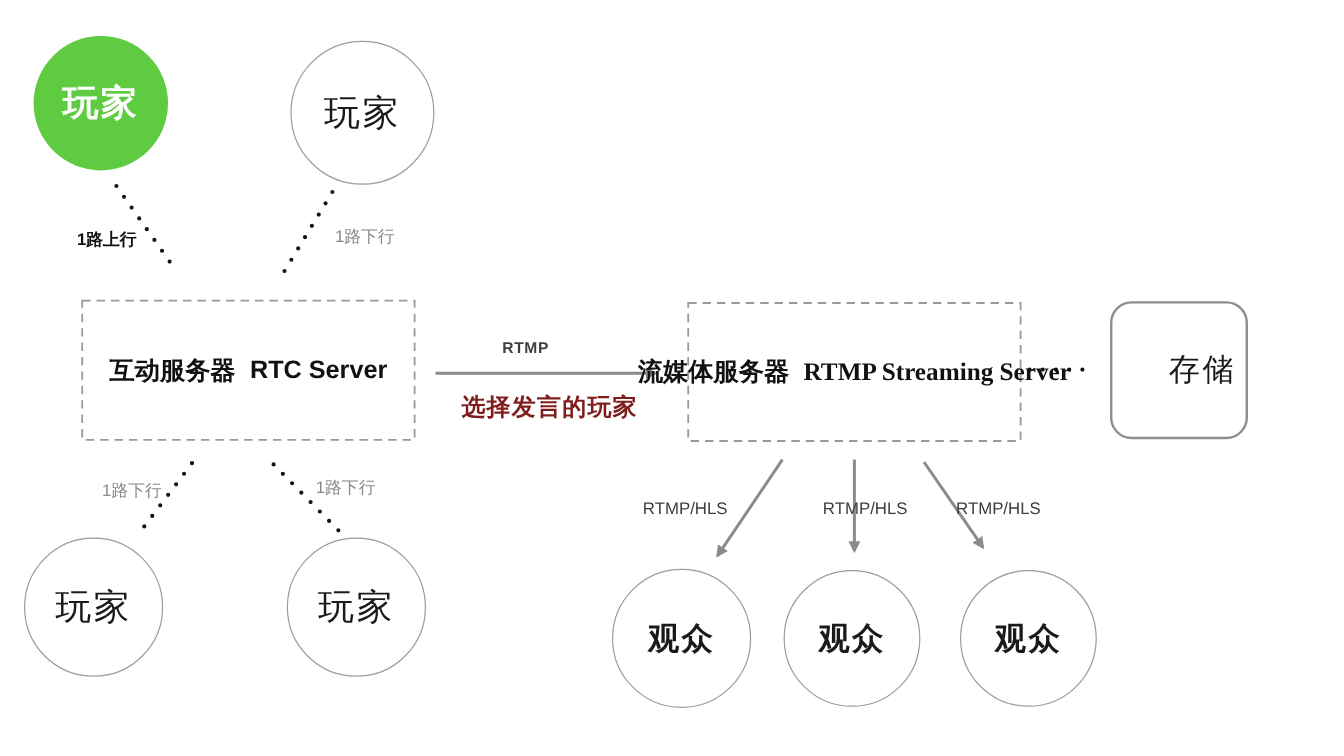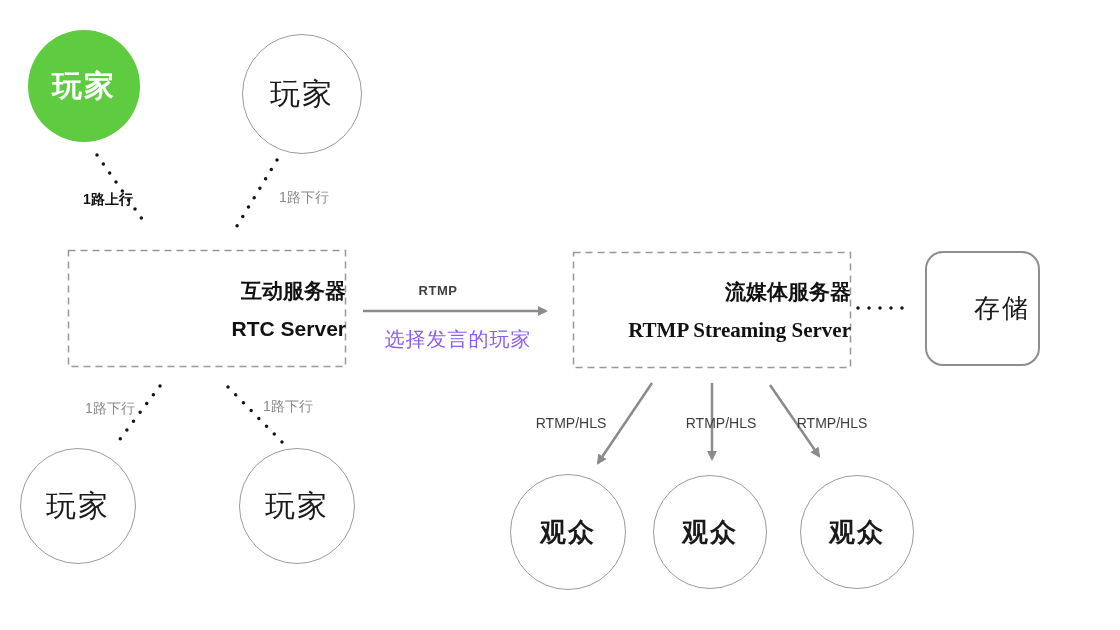--- a/index.html
+++ b/index.html
@@ -45,22 +45,22 @@
     background: var(--green, #5ecb40);
     border: none;
     color: #ffffff;
   }
   .circle .node-text { font-size: 30px; letter-spacing: 2px; font-weight: 400; }
   .circle.green .node-text { font-weight: 700; }
   .circle .audience-text { font-size: 26px; letter-spacing: 2px; font-weight: 700; }
 
   .box-text {
     position: absolute;
-    display: flex; flex-direction: column;
-    align-items: flex-end; justify-content: center;
+    display: flex; flex-direction: row;
+    align-items: center; justify-content: center;
     gap: 12px;
   }
   .box-title, .box-subtitle {
     font-size: 21px; font-weight: 700; color: #111111; white-space: nowrap;
   }
 
   .storage-box {
     position: absolute;
     background: #fff;
     border: 2px solid var(--storage-border, #8e8e8e);
@@ -70,21 +70,21 @@
   .storage-text { font-size: 26px; letter-spacing: 2px; color: #1a1a1a; }
 
   .lbl {
     position: absolute;
     transform: translate(-50%, -50%);
     white-space: nowrap;
   }
   .lbl-link { font-size: 14px; color: #8a8a8a; }
   .lbl-link.bold { color: #111111; font-weight: 700; }
   .lbl-rtmp { font-size: 13px; color: #3f3f3f; letter-spacing: 0.5px; font-weight: bold; }
-  .lbl-rtmp-note { font-size: 20px; color: #8b5cf6; letter-spacing: 1px; }
+  .lbl-rtmp-note { font-size: 20px; color: #7f1d1d; letter-spacing: 1px; font-weight: bold; }
   .lbl-hls { font-size: 14px; color: #3d3d3d; }
 </style>
 </head>
 <body>
 
 <div class="canvas">
 
   <svg class="connector-layer" viewBox="0 0 1120 630" xmlns="http://www.w3.org/2000/svg">
     <defs>
       <marker id="ah" markerWidth="11" markerHeight="11" refX="8" refY="5" orient="auto" markerUnits="userSpaceOnUse">
@@ -144,21 +144,21 @@
   </div>
 
   <div class="circle" style="left:653px; top:475px; width:114px; height:114px;">
     <span class="audience-text">观众</span>
   </div>
 
   <div class="circle" style="left:800px; top:475px; width:114px; height:114px;">
     <span class="audience-text">观众</span>
   </div>
 
-  <span class="lbl lbl-link bold" style="left:89px; top:200px;margin-left:19px;">1路上行</span>
+  <span class="lbl lbl-link bold" style="left:89px; top:200px;">1路上行</span>
   <span class="lbl lbl-link" style="left:304px; top:198px;">1路下行</span>
   <span class="lbl lbl-link" style="left:110px; top:409px;">1路下行</span>
   <span class="lbl lbl-link" style="left:288px; top:407px;">1路下行</span>
 
   <span class="lbl lbl-rtmp" style="left:438px; top:290px;">RTMP</span>
   <span class="lbl lbl-rtmp-note" style="left:458px; top:339px;">选择发言的玩家</span>
 
   <span class="lbl lbl-hls" style="left:571px; top:423px;">RTMP/HLS</span>
   <span class="lbl lbl-hls" style="left:721px; top:423px;">RTMP/HLS</span>
   <span class="lbl lbl-hls" style="left:832px; top:423px;">RTMP/HLS</span>

